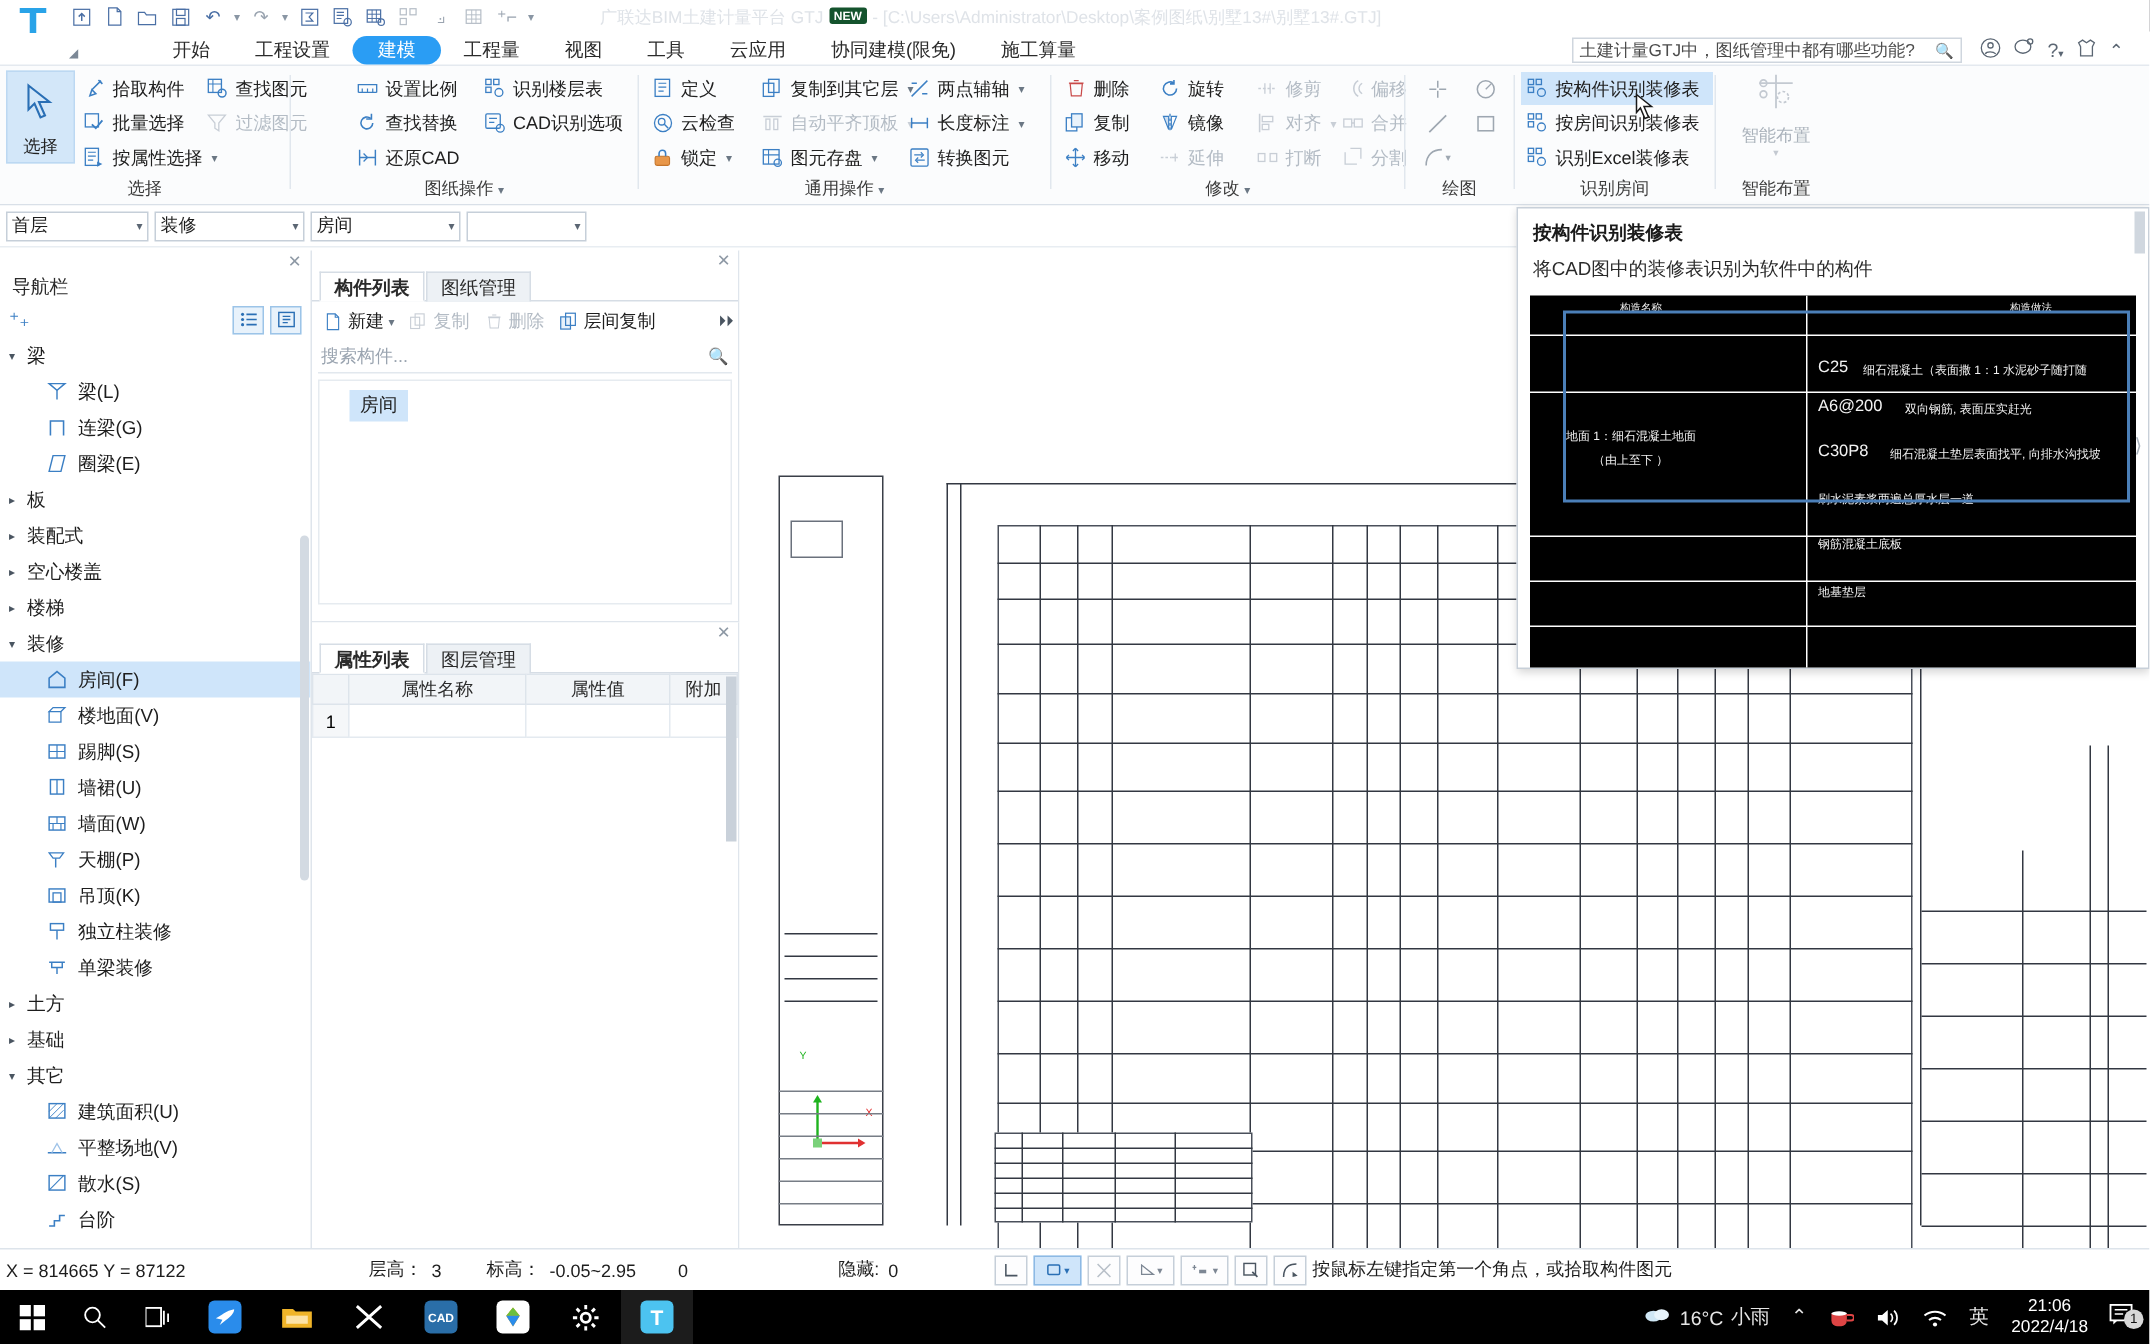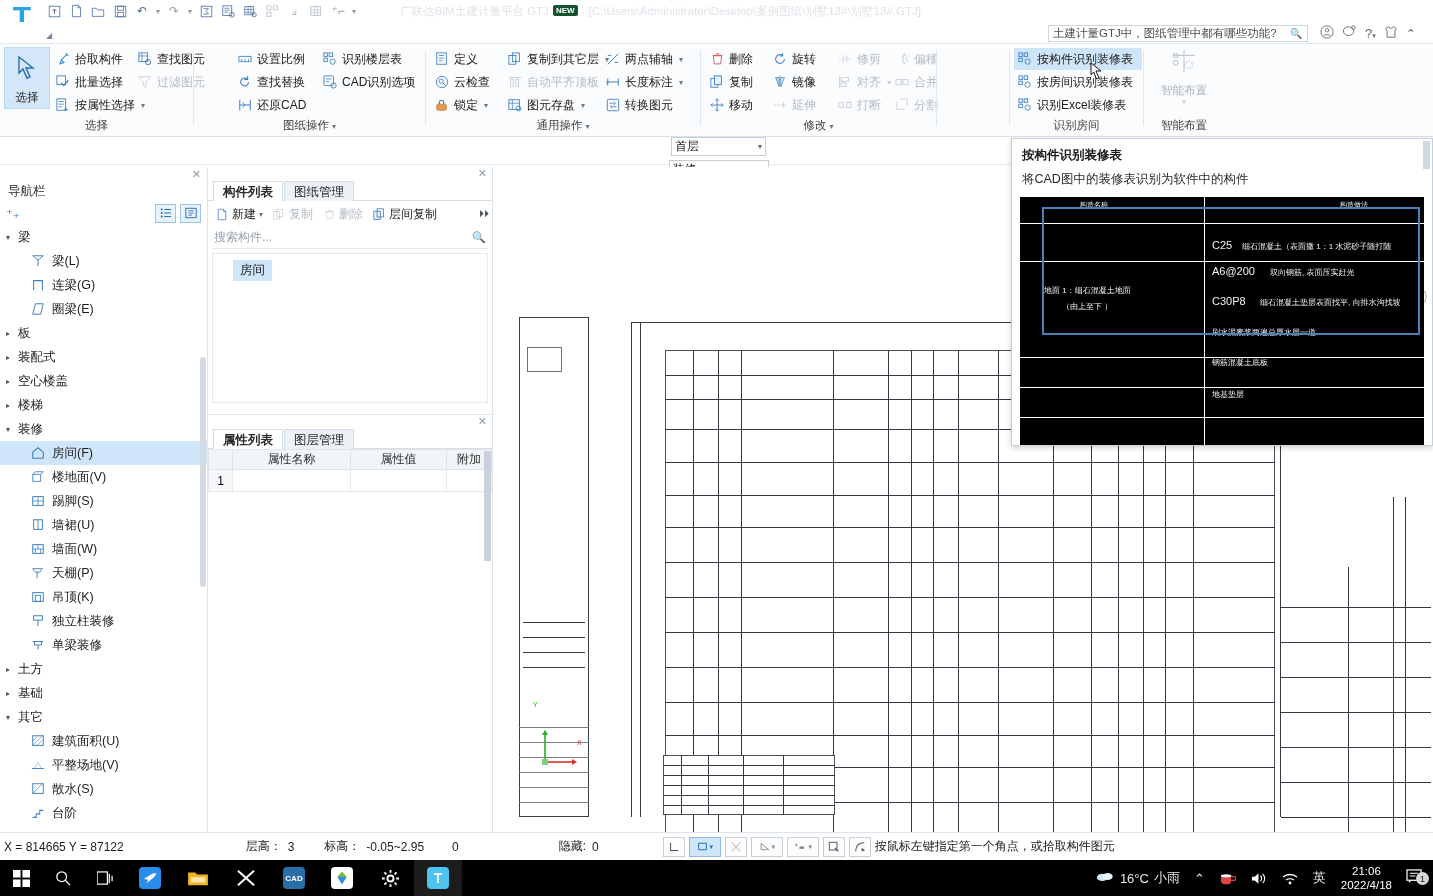--- a/index.html
+++ b/index.html
@@ -124,21 +124,20 @@
     display: flex; align-items: center; justify-content: center;
     color: #9ea7b1; font-size: 14px; cursor: pointer;
   }
   .glyph-only.dd::after { content: "▾"; font-size: 7px; margin-left: 1px; }
 
   
   .levelbar {
     position: absolute; left: 0; top: 137px; width: 1433px; height: 28px;
     background: #fff; display: flex; align-items: center; gap: 4px; padding-left: 4px;
     border-bottom: 1px solid #e8edf2;
-    flex-direction: column;
   }
   .combo {
     height: 20px; border: 1px solid #c6cfd9; background: #fff;
     display: flex; align-items: center; padding: 0 3px;
     font-size: 12px; color: #1d1d1d; cursor: pointer;
   }
   .combo .ar { margin-left: auto; font-size: 8px; color: #5b6673; padding-left: 6px; }
 
   
   .navpanel {
@@ -386,20 +385,31 @@
     </div>
     <div class="title-text">
       <span>广联达BIM土建计量平台 GTJ</span>
       <span class="badge-new">NEW</span>
       <span>- [C:\Users\Administrator\Desktop\案例图纸\别墅13#\别墅13#.GTJ]</span>
     </div>
   </div>
 
   <div class="tabrow">
     <div class="tab-collapse">◢</div>
+    <div class="tabs">
+      <div class="tab">开始</div>
+      <div class="tab">工程设置</div>
+      <div class="tab active">建模</div>
+      <div class="tab">工程量</div>
+      <div class="tab">视图</div>
+      <div class="tab">工具</div>
+      <div class="tab">云应用</div>
+      <div class="tab">协同建模(限免)</div>
+      <div class="tab">施工算量</div>
+    </div>
     <div class="searchbox">
       <span class="txt">土建计量GTJ中，图纸管理中都有哪些功能?</span>
       <span class="mag">🔍</span>
     </div>
     <div class="title-icons">
       <span>
         <svg width="14" height="14" viewBox="0 0 16 16">
             <circle cx="8" cy="8" r="7" fill="none" stroke="#5b6673" stroke-width="1"></circle>
             <circle cx="8" cy="6" r="2" fill="none" stroke="#5b6673" stroke-width="1"></circle>
             <path d="M4 12.5c1-2 6-2 8 0" fill="none" stroke="#5b6673" stroke-width="1"></path>
@@ -739,20 +749,49 @@
               <path d="M2 4v9h9" fill="none" stroke="#c8ced6" stroke-width="1"></path>
               <path d="M6 1l8 0 0 8" fill="none" stroke="#c8ced6" stroke-width="1"></path>
             </svg>
         </span>
         <span class="tx">分割</span>
       </div>
       <div class="rgroup-label"><span>修改</span><span class="caret">▾</span></div>
     </div>
     <div class="rgroup-div" style="left:936px;"></div>
 
+    <div class="rgroup" style="left:937px; width:72px;">
+      <div class="glyph-only" style="left:8px; top:4px;">
+        <svg width="15" height="15" viewBox="0 0 16 16">
+            <path d="M8 2v5M8 9v5M2 8h5M9 8h5" stroke="#9ea7b1" stroke-width="1.1"></path>
+          </svg>
+      </div>
+      <div class="glyph-only" style="left:40px; top:4px;">
+        <svg width="15" height="15" viewBox="0 0 16 16">
+            <circle cx="8" cy="8" r="6" fill="none" stroke="#9ea7b1" stroke-width="1.1"></circle>
+            <path d="M8 8l4-4" stroke="#9ea7b1" stroke-width="1"></path>
+          </svg>
+      </div>
+      <div class="glyph-only" style="left:8px; top:27px;">
+        <svg width="15" height="15" viewBox="0 0 16 16">
+            <path d="M2 14L14 2" stroke="#9ea7b1" stroke-width="1.2"></path>
+          </svg>
+      </div>
+      <div class="glyph-only" style="left:40px; top:27px;">
+        <svg width="15" height="15" viewBox="0 0 16 16">
+            <rect x="2.5" y="3" width="11" height="10" fill="none" stroke="#9ea7b1" stroke-width="1.1"></rect>
+          </svg>
+      </div>
+      <div class="glyph-only dd" style="left:8px; top:50px;">
+        <svg width="14" height="14" viewBox="0 0 16 16">
+            <path d="M2 14C2 6 7 2 14 2" fill="none" stroke="#9ea7b1" stroke-width="1.2"></path>
+          </svg>
+      </div>
+      <div class="rgroup-label">绘图</div>
+    </div>
     <div class="rgroup-div" style="left:1009px;"></div>
 
     <div class="rgroup" style="left:1010px; width:133px;">
       <div class="ritem hl" style="left:4px; top:4px; width:128px;">
         <span class="ic">
           <svg width="14" height="14" viewBox="0 0 16 16">
               <rect x="1" y="1" width="4" height="4" fill="none" stroke="#3b7fc4" stroke-width="1"></rect>
               <rect x="7" y="1" width="4" height="4" fill="none" stroke="#3b7fc4" stroke-width="1"></rect>
               <rect x="1" y="7" width="4" height="4" fill="none" stroke="#3b7fc4" stroke-width="1"></rect>
               <circle cx="11" cy="11" r="3" fill="none" stroke="#3b7fc4" stroke-width="1"></circle>

